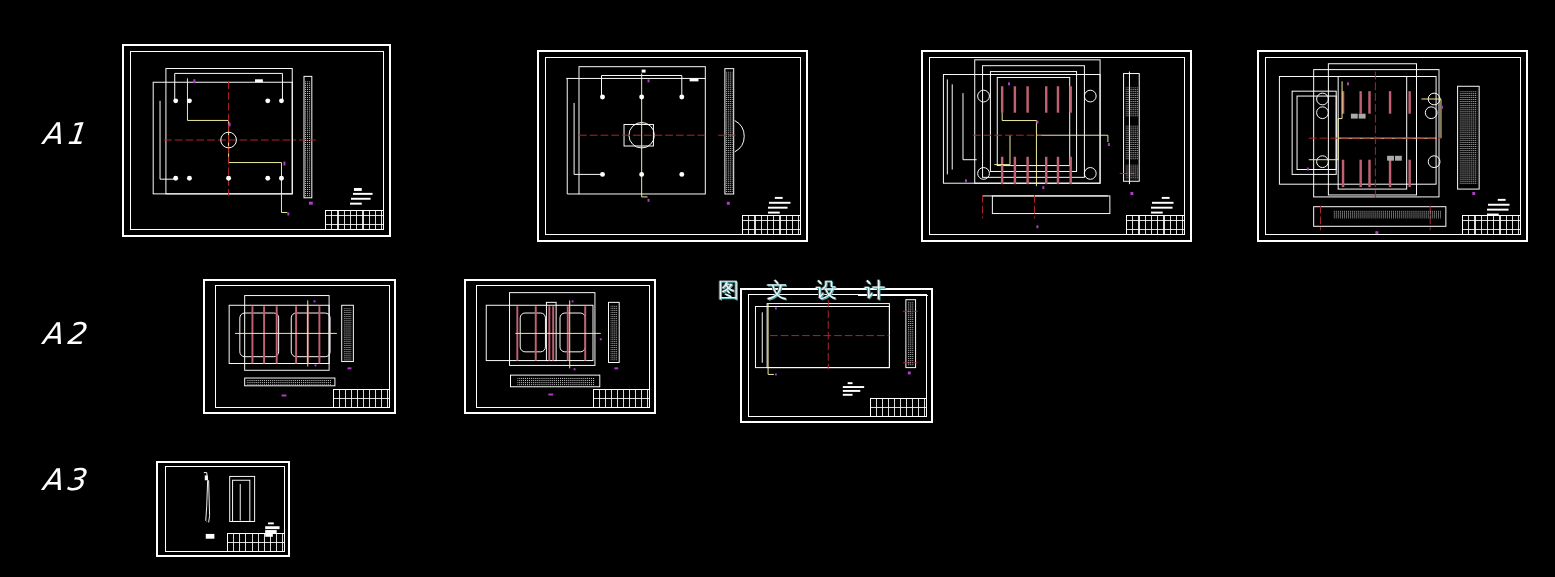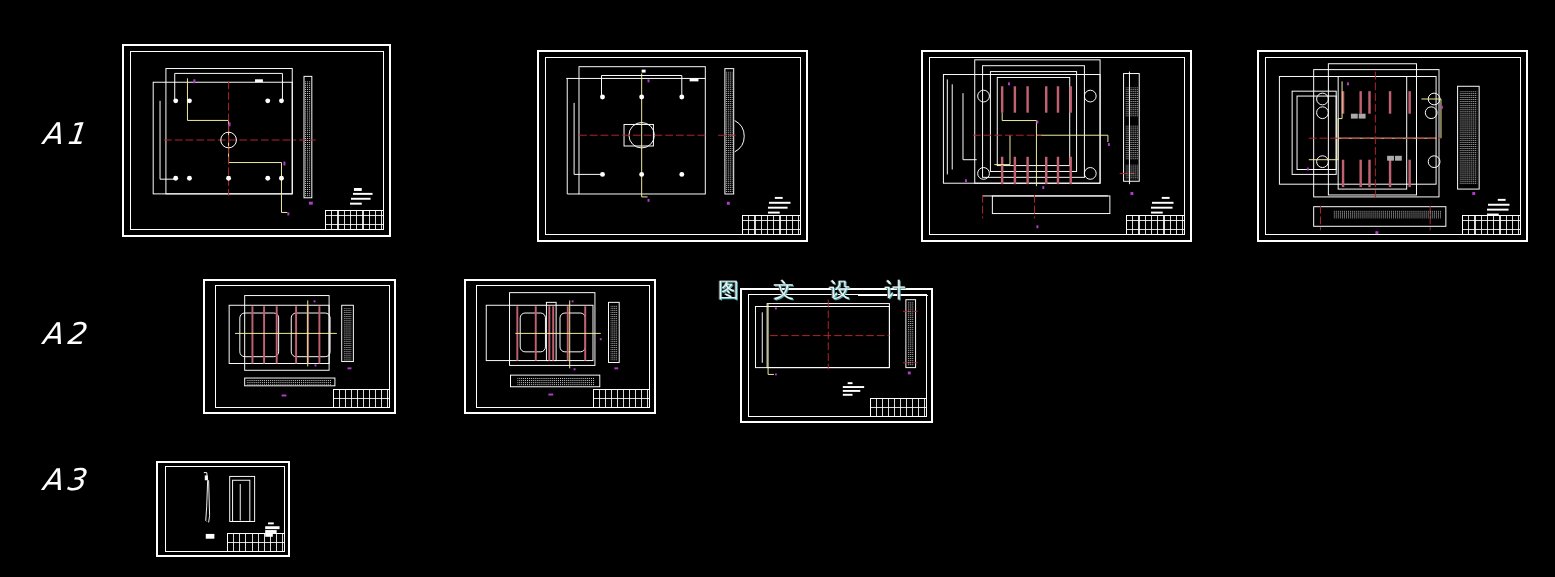--- a/index.html
+++ b/index.html
@@ -4,21 +4,21 @@
 <style>
   html,body{margin:0;padding:0;background:#000;}
   body{width:1555px;height:577px;position:relative;overflow:hidden;font-family:"Liberation Sans",sans-serif;}
   .row-label{position:absolute;color:#fff;font-family:"DejaVu Sans",sans-serif;font-style:italic;font-weight:200;font-size:30px;letter-spacing:4px;transform:skewX(-8deg);}
   .sheet{position:absolute;border:2px solid #fff;box-sizing:border-box;}
   .sheet .inner{position:absolute;border:1.5px solid #fff;box-sizing:border-box;}
   .sheet svg{position:absolute;left:0;top:0;width:100%;height:100%;overflow:visible;}
   .titleblock{position:absolute;border:1px solid #fff;box-sizing:border-box;background:
     repeating-linear-gradient(90deg,transparent 0 9%,rgba(255,255,255,.85) 9% 11%),
     repeating-linear-gradient(0deg,transparent 0 22%,rgba(255,255,255,.85) 22% 26%);}
-  .watermark{position:absolute;color:#e9f3f6;font-family:Liberation Mono, monospace;font-size:21px;letter-spacing:11px;text-shadow:1px 1px 0 #4aa,-1px 0 0 #555;}
+  .watermark{position:absolute;color:#e9f3f6;font-family:Liberation Sans, sans-serif;font-size:21px;letter-spacing:11px;text-shadow:1px 1px 0 #4aa,-1px 0 0 #555;}
   .wm-line{position:absolute;border-top:1.5px solid #fff;}
 </style>
 </head>
 <body>
 
 <div class="row-label" style="left:44px;top:116px;">A1</div>
 <div class="row-label" style="left:44px;top:316px;">A2</div>
 <div class="row-label" style="left:44px;top:462px;">A3</div>
 
 <div class="sheet" style="left:122px;top:44px;width:269px;height:193px;">

